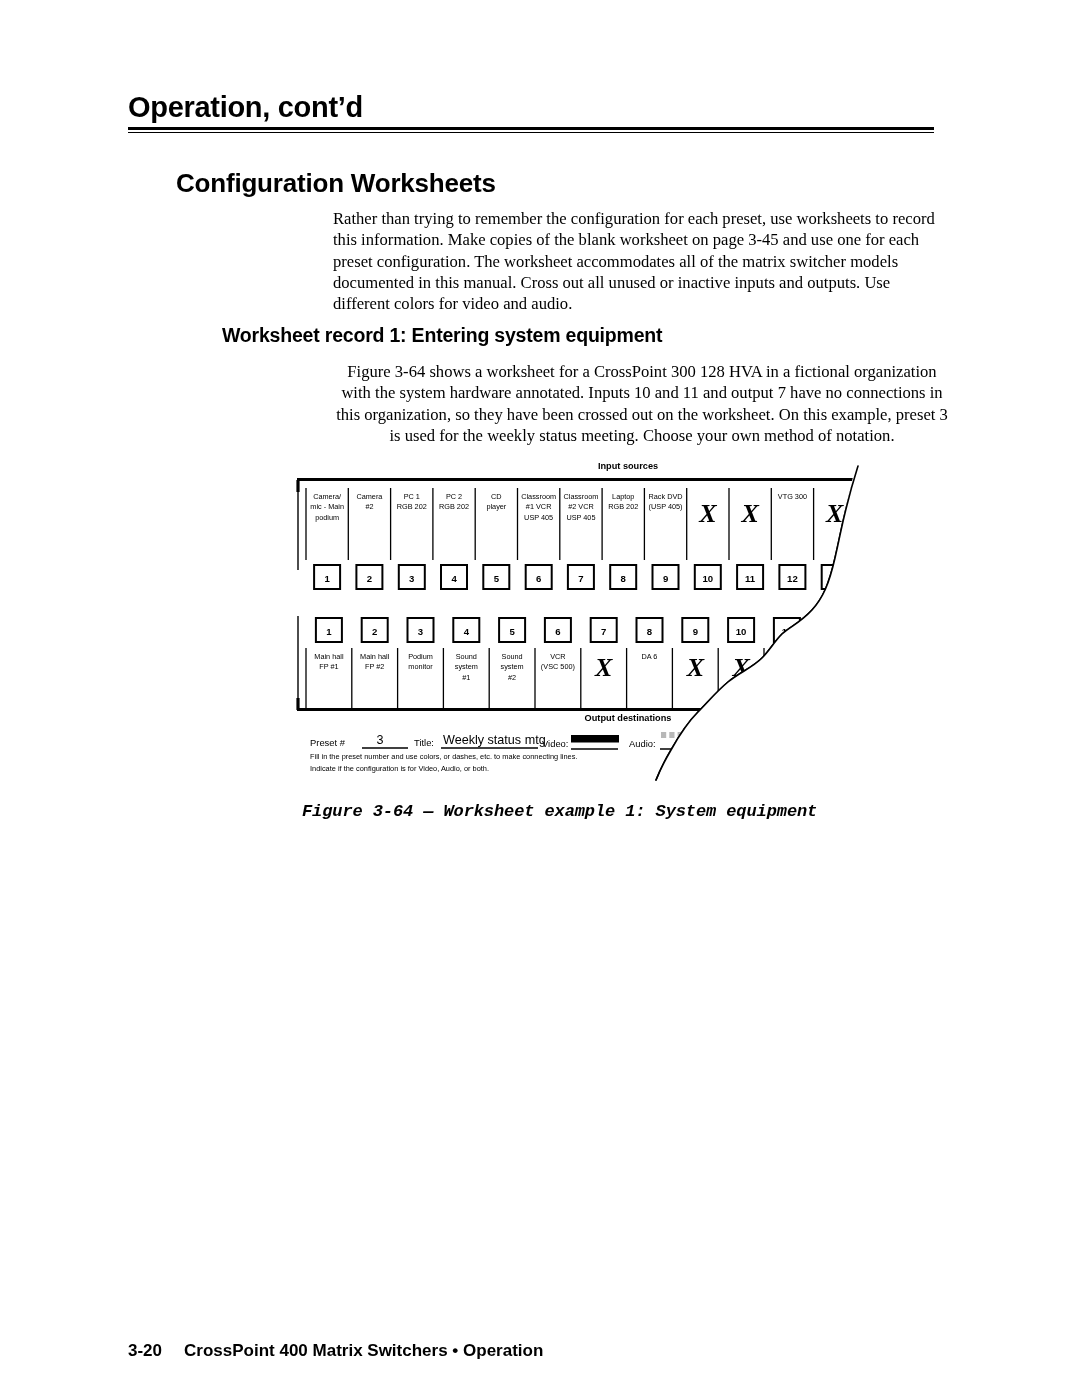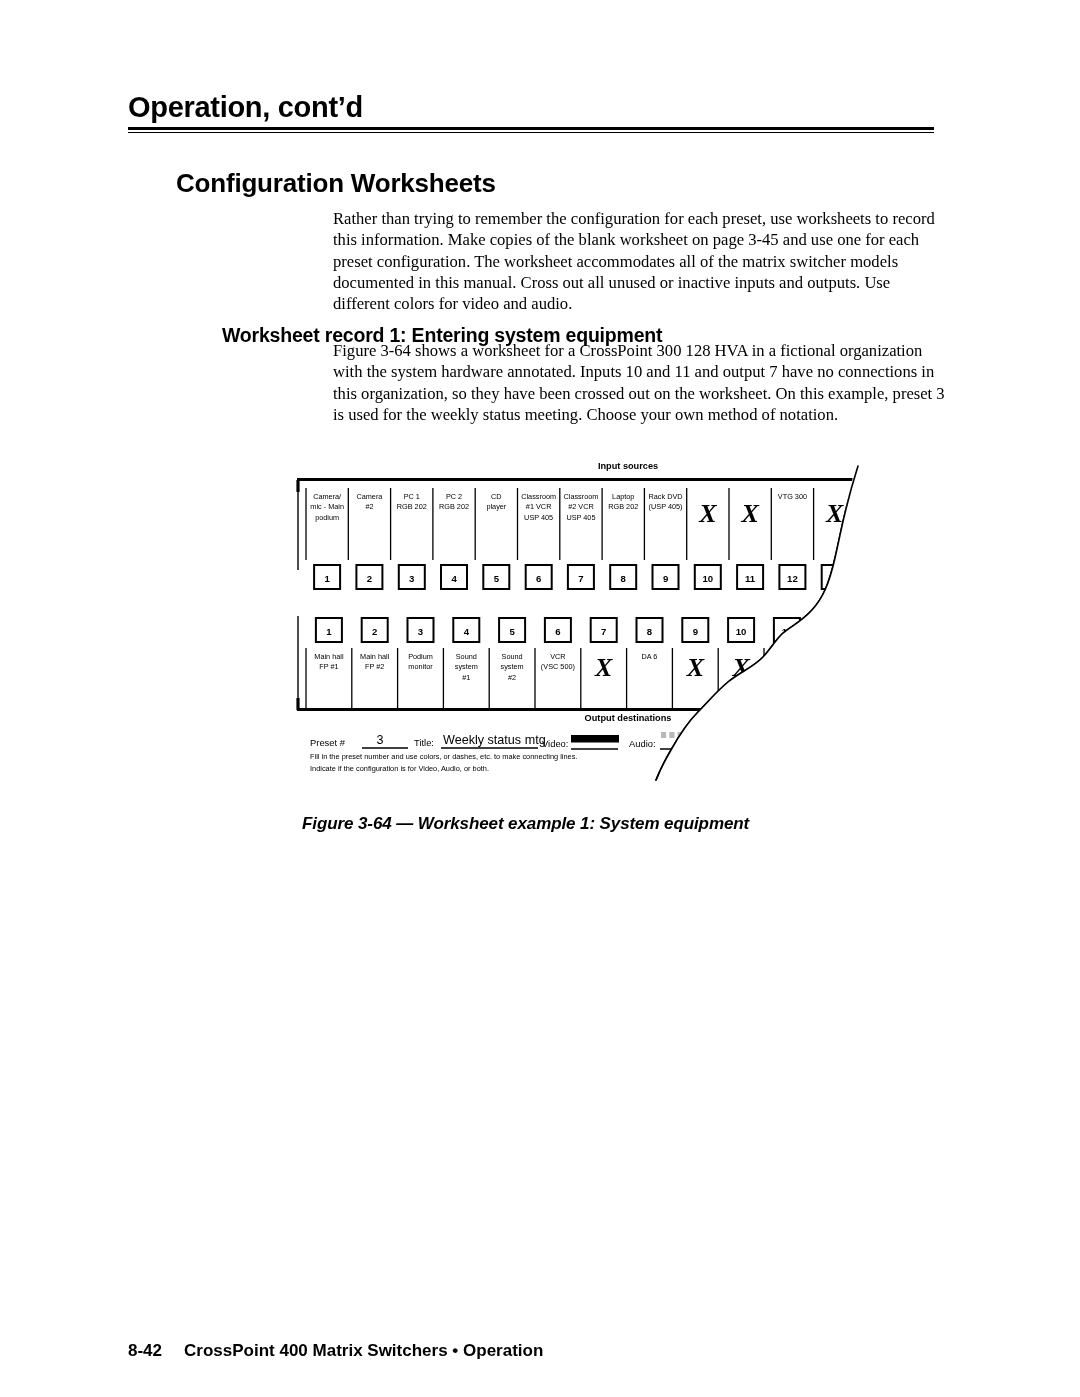--- a/index.html
+++ b/index.html
@@ -58,21 +58,21 @@
     position: absolute;
     left: 302px;
     width: 618px;
     font-family: "Liberation Serif", serif;
     font-size: 16.6px;
     line-height: 21.3px;
     text-align: left;
     margin-left: 31px;
   }
   #intro-paragraph { top: 208px; }
-  #example-paragraph { top: 340px; }
+  #example-paragraph { top: 361px; text-align: center; }
 
   .subsection-heading {
     position: absolute;
     left: 222px;
     top: 324px;
     font-family: "Liberation Sans", sans-serif;
     font-weight: bold;
     font-size: 19.5px;
     letter-spacing: -0.2px;
   }
@@ -84,26 +84,25 @@
     top: 458px;
     width: 652px;
     height: 330px;
   }
   #figure-worksheet svg { display: block; }
 
   #figure-caption {
     position: absolute;
     left: 302px;
     top: 802px;
-    font-family: Liberation Sans, sans-serif;
+    font-family: Liberation Mono, monospace;
     font-style: italic;
     font-weight: bold;
     font-size: 17px;
     letter-spacing: -0.1px;
-    margin-top: 12px;
   }
 
   
   #page-footer {
     position: absolute;
     left: 128px;
     top: 1341px;
     font-family: "Liberation Sans", sans-serif;
     font-weight: bold;
     font-size: 17px;
@@ -329,14 +328,14 @@
     <path d="M 570 8 C 556 52, 554 70, 547 100 C 541 126, 535 140, 524 152
              C 512 165, 503 168, 494 176 C 486 184, 482 192, 474 200
              C 464 210, 452 214, 440 224 C 428 234, 420 244, 410 254
              C 400 264, 392 276, 383 292 C 376 304, 372 312, 368 322" stroke="#000" stroke-width="1.6" fill="none" stroke-linecap="round"></path>
   </svg>
 </div>
 
 <div id="figure-caption">Figure 3-64 — Worksheet example 1: System equipment</div>
 
 <div id="page-footer">
-  <span class="folio">8-42</span><span>CrossPoint 400 Matrix Switchers • Operation</span>
+  <span class="folio">3-20</span><span>CrossPoint 400 Matrix Switchers • Operation</span>
 </div>
 
 </body></html>

